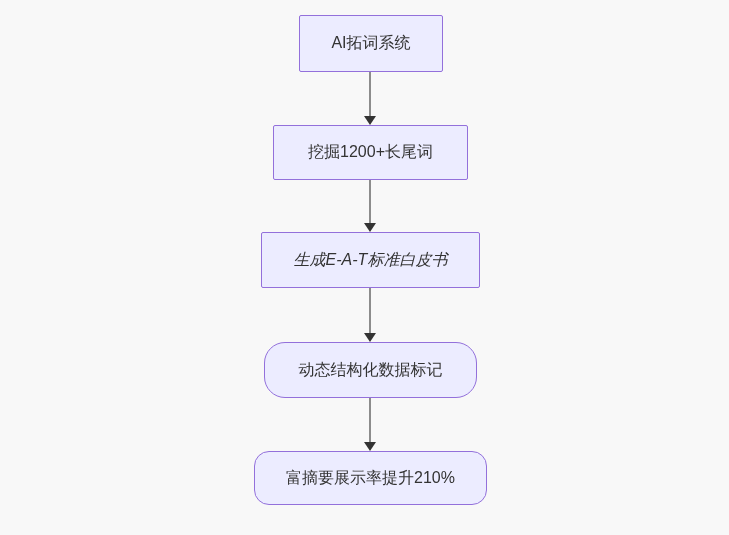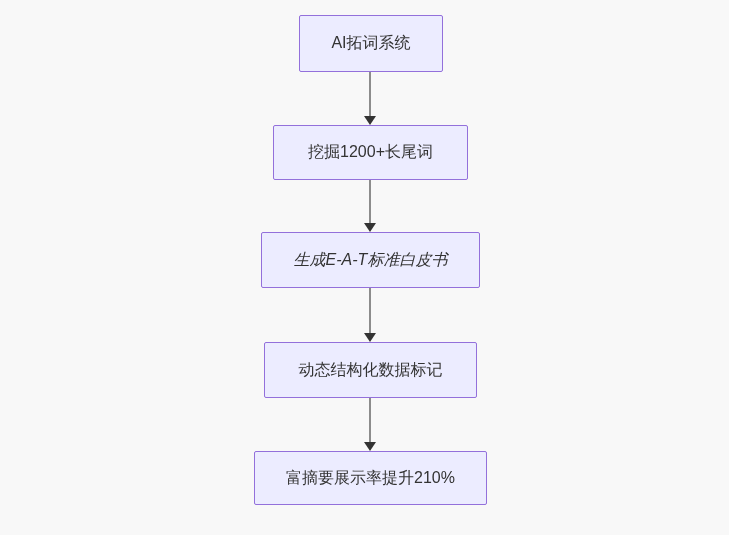--- a/index.html
+++ b/index.html
@@ -24,22 +24,22 @@
     font-size: 16px;
     display: flex;
     align-items: center;
     justify-content: center;
     text-align: left;
     white-space: nowrap;
   }
   .node-1 { left: 299px; top: 15px;  width: 144px; height: 57px; }
   .node-2 { left: 273px; top: 125px; width: 195px; height: 55px; }
   .node-3 { left: 261px; top: 232px; width: 219px; height: 56px; font-style: italic; }
-  .node-4 { left: 264px; top: 342px; width: 213px; height: 56px; }
-  .node-5 { left: 254px; top: 451px; width: 233px; height: 54px; }
+  .node-4 { left: 264px; top: 342px; width: 213px; height: 56px; border-radius: 21px; }
+  .node-5 { left: 254px; top: 451px; width: 233px; height: 54px; border-radius: 15px; }
 
   .edge {
     position: absolute;
     left: 363px;
     width: 14px;
   }
   
   .edge::before {
     content: "";
     position: absolute;

